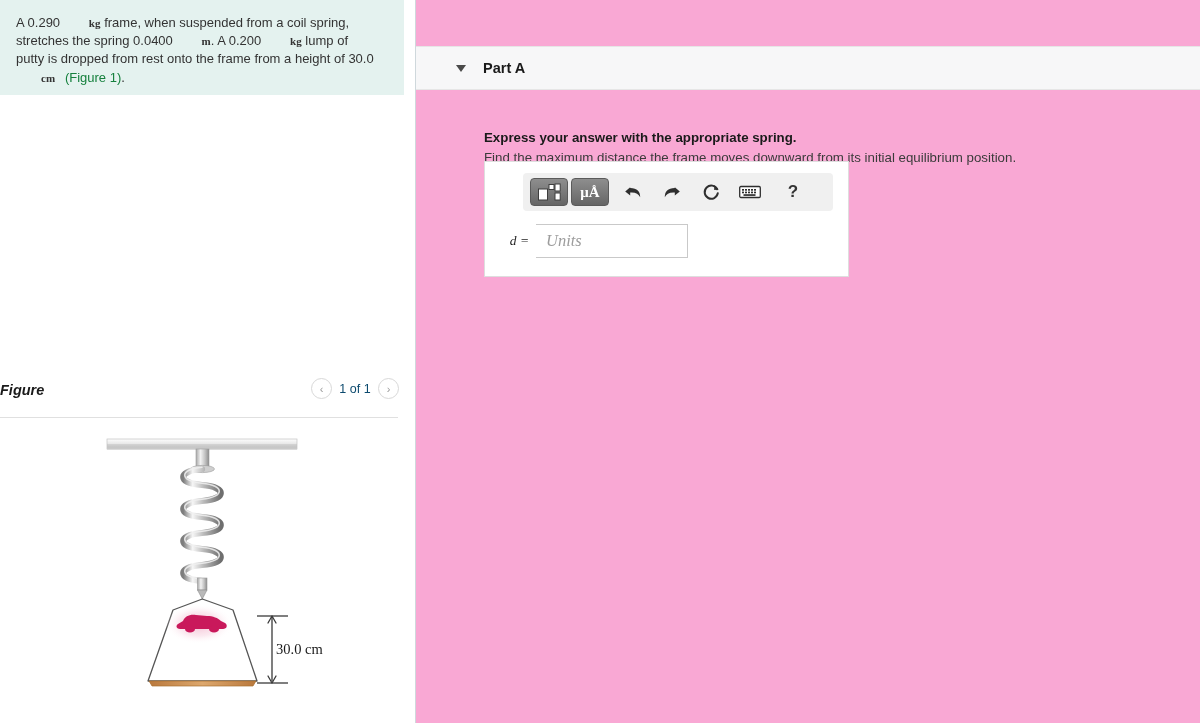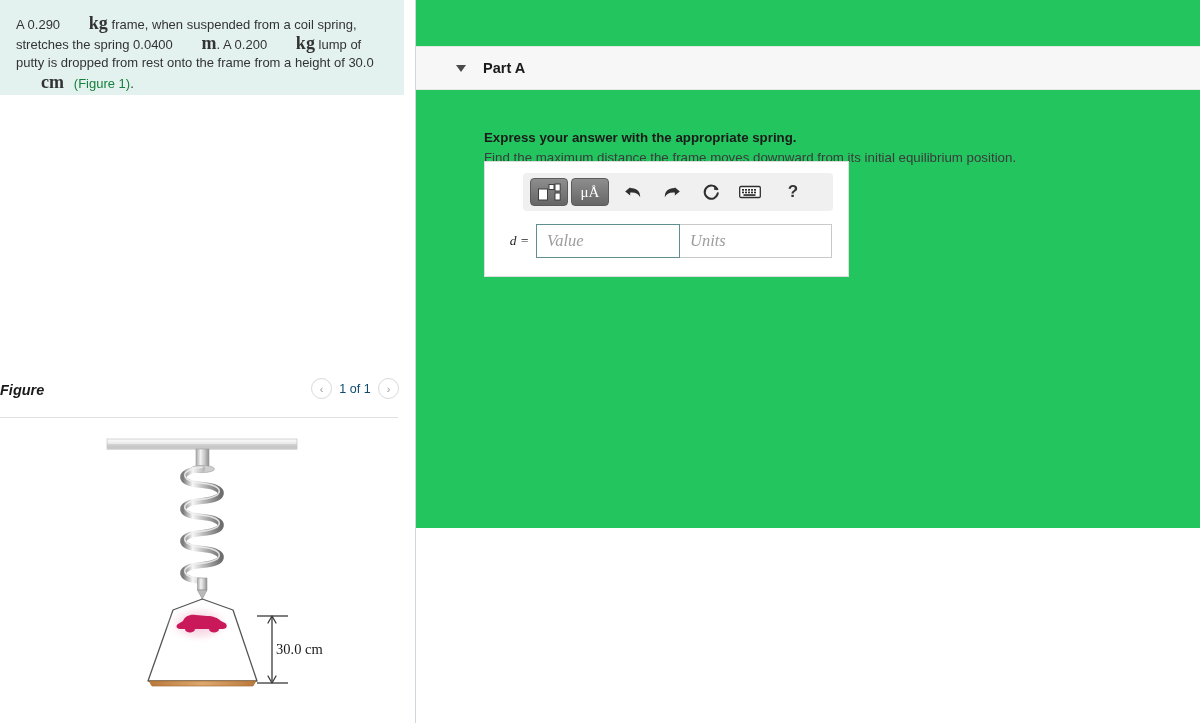--- a/index.html
+++ b/index.html
@@ -34,21 +34,21 @@
     padding: 14px 28px 10px 16px;
   }
   #problem-text {
     font-size: 13.0px;
     line-height: 18.2px;
     color: #333333;
     margin: 0;
   }
   .unit-serif {
     font-family: "Liberation Serif", serif;
-    font-size: 18px;
+    font-size: 11px;
     font-weight: 600;
     letter-spacing: .1px;
     padding-left: 25px;
   }
   #figure-link {
     color: #15803d;
     cursor: pointer;
     margin-left: 6px;
   }
 
@@ -117,22 +117,22 @@
     left: 95px;
     top: 430px;
     width: 230px;
     height: 290px;
   }
 
   
   #right-panel {
     position: absolute;
     left: 416px; top: 0;
-    width: 784px; height: 528px;
-    background: #22c55e;
+    width: 784px; height: 723px;
+    background: #f9a8d4;
   }
   #part-a-header {
     position: absolute;
     left: 0; top: 46px;
     width: 784px;
     height: 44px;
     background: #f7f7f8;
     border-top: 1px solid #e6e6e6;
     border-bottom: 1px solid #e6e6e6;
     box-sizing: border-box;
@@ -215,20 +215,21 @@
     font-size: 17px;
     font-weight: bold;
     color: #333;
     margin-left: 10px;
   }
   #mu-a-glyph {
     color: #ffffff;
     font-family: "Liberation Serif", serif;
     font-size: 15px;
     line-height: 1;
+    font-weight: bold;
   }
 
   #answer-row {
     position: absolute;
     left: 14px; top: 62px;
     display: flex;
     align-items: center;
   }
   #d-label {
     font-family: "Liberation Serif", serif;
@@ -456,18 +457,17 @@
               <rect x="4.5" y="9.2" width="12" height="1.7"></rect>
             </g>
           </svg>
         </div>
 
         <div class="tb-icon help">?</div>
       </div>
 
       <div id="answer-row">
         <div id="d-label">d =</div>
-        <input class="ans-input" id="value-input" type="text" placeholder="Value" style="">
         <input class="ans-input" id="units-input" type="text" placeholder="Units" style="">
       </div>
     </div>
   </div>
 </div>
 
 </body></html>

